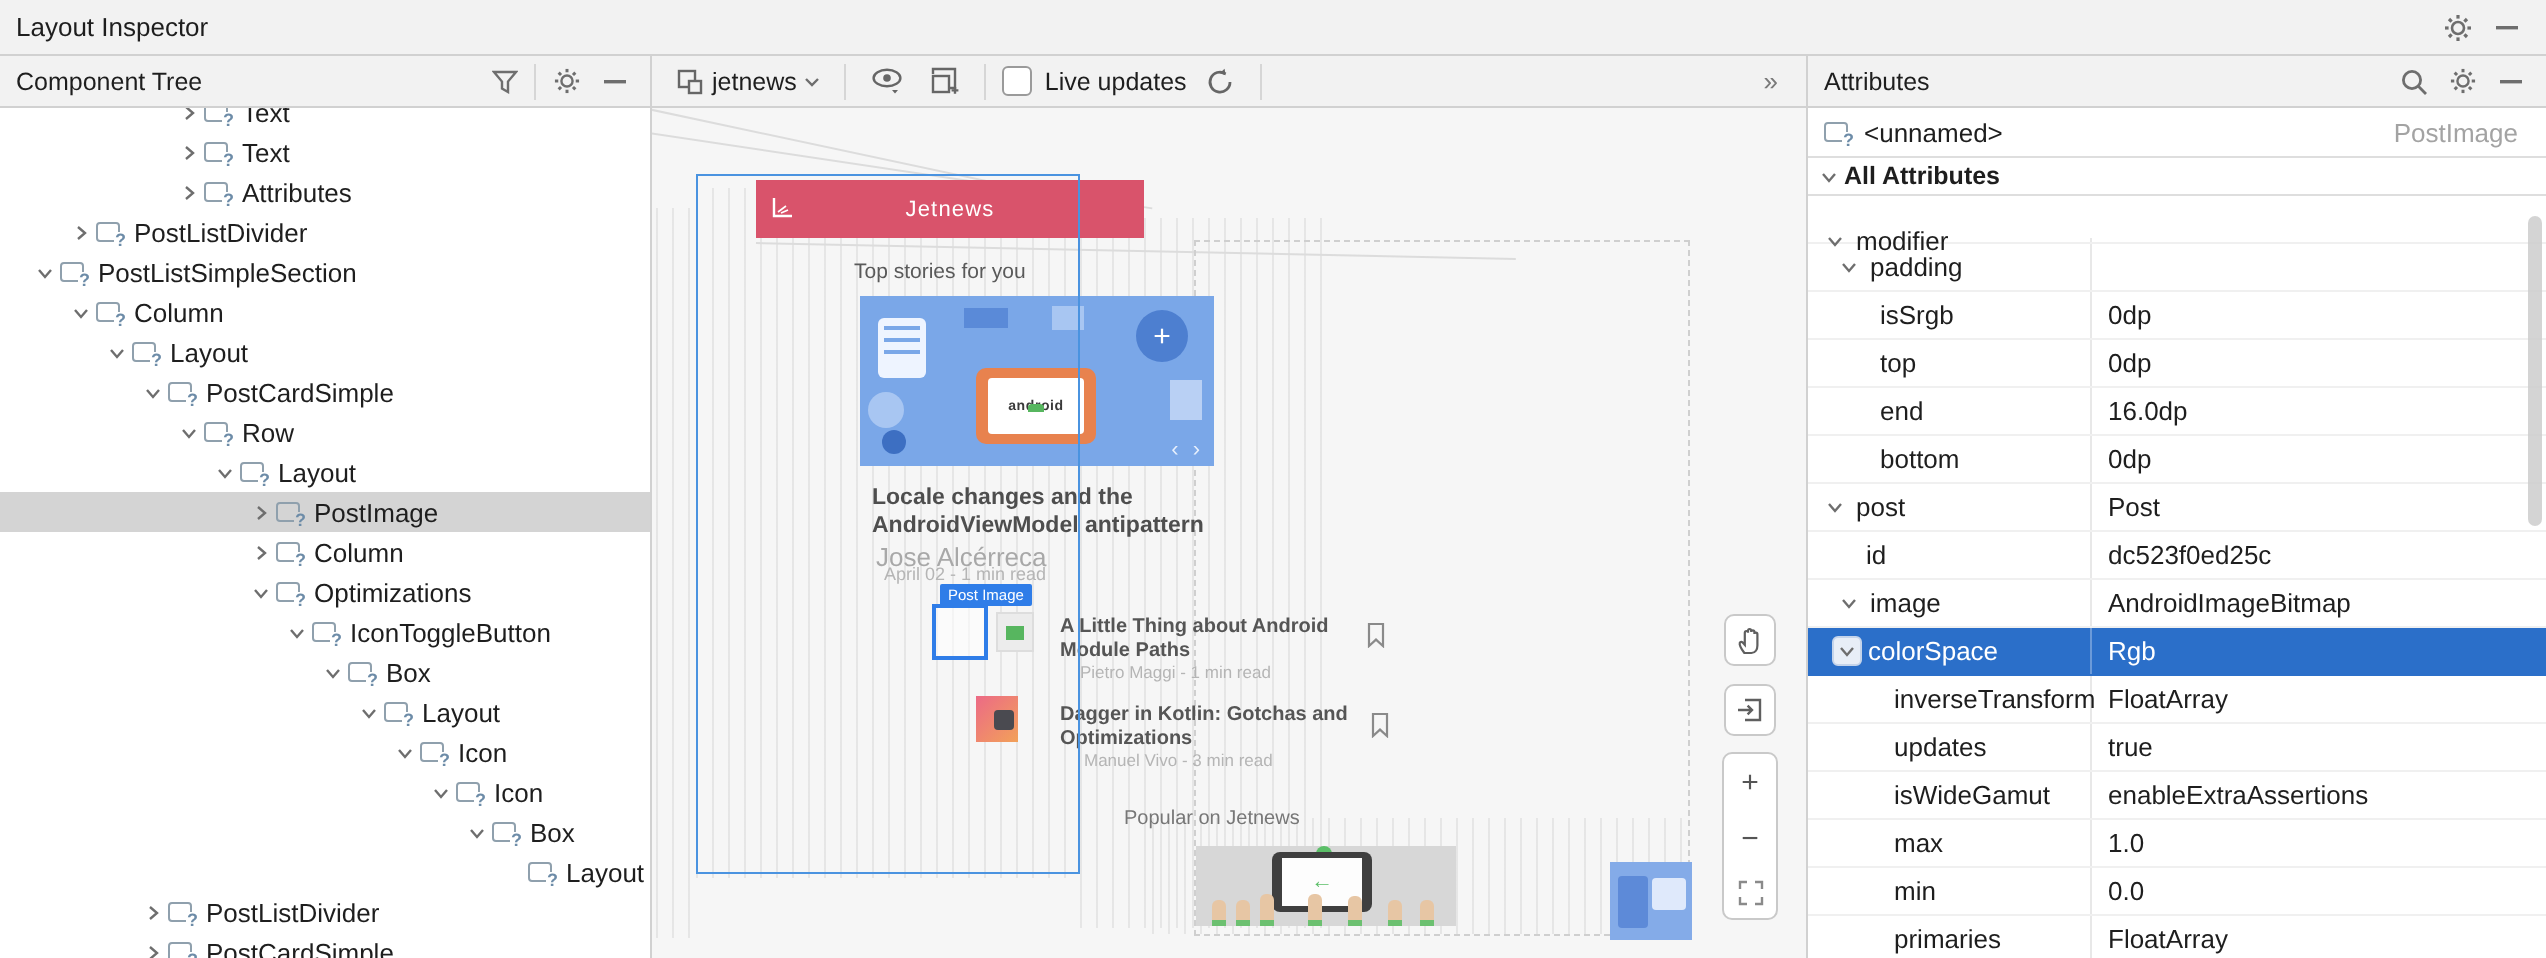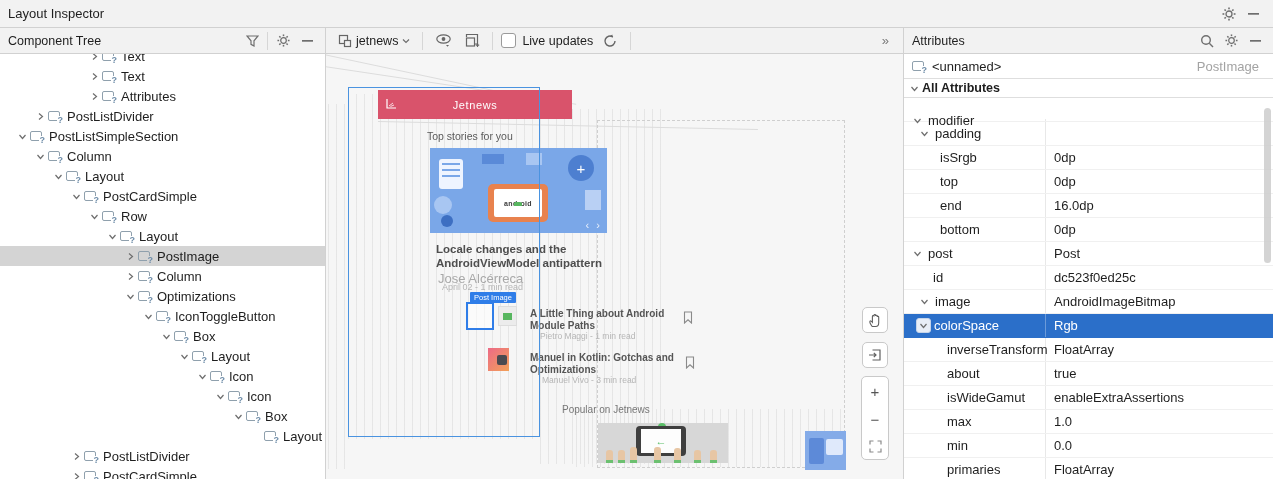--- a/index.html
+++ b/index.html
@@ -532,21 +532,21 @@
 
       <div class="a-title" style="left:204px;top:254px;width:138px;">A Little Thing about Android Module Paths</div>
       <div class="a-meta" style="left:214px;top:277px;">Pietro Maggi - 1 min read</div>
       <svg class="bookmark" style="left:357px;top:257px;" width="10" height="13" viewBox="0 0 10 13">
           <path d="M1.5 1 H8.5 V12 L5 8.8 L1.5 12 Z" fill="none" stroke="#8a8a8a" stroke-width="1.1"></path>
         </svg>
 
       <div class="thumb2">
           <i></i>
         </div>
-      <div class="a-title" style="left:204px;top:298px;width:152px;">Manuel in Kotlin: Gotchas and Optimizations</div>
+      <div class="a-title" style="left:204px;top:298px;width:152px;">Dagger in Kotlin: Gotchas and Optimizations</div>
       <div class="a-meta" style="left:216px;top:321px;">Manuel Vivo - 3 min read</div>
       <svg class="bookmark" style="left:359px;top:302px;" width="10" height="13" viewBox="0 0 10 13">
           <path d="M1.5 1 H8.5 V12 L5 8.8 L1.5 12 Z" fill="none" stroke="#8a8a8a" stroke-width="1.1"></path>
         </svg>
 
       <div class="cv-text popular">Popular on Jetnews</div>
 
       <div class="graycard">
         <div class="gc-dot"></div>
         <div class="gc-phone">
@@ -720,21 +720,21 @@
           <div class="attr-val">Rgb</div>
         </div>
         <div class="attr-row">
           <div class="attr-key" style="padding-left: 43px;">
             <span>inverseTransform</span>
           </div>
           <div class="attr-val">FloatArray</div>
         </div>
         <div class="attr-row">
           <div class="attr-key" style="padding-left: 43px;">
-            <span>about</span>
+            <span>updates</span>
           </div>
           <div class="attr-val">true</div>
         </div>
         <div class="attr-row">
           <div class="attr-key" style="padding-left: 43px;">
             <span>isWideGamut</span>
           </div>
           <div class="attr-val">enableExtraAssertions</div>
         </div>
         <div class="attr-row">

